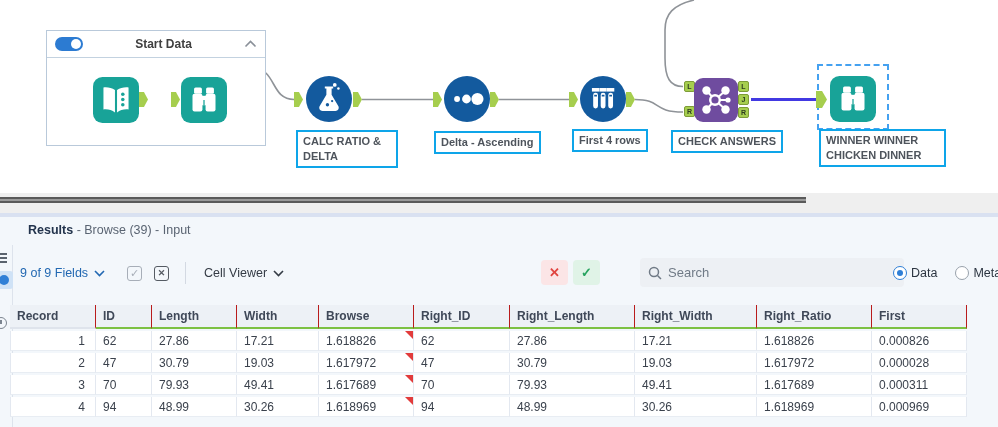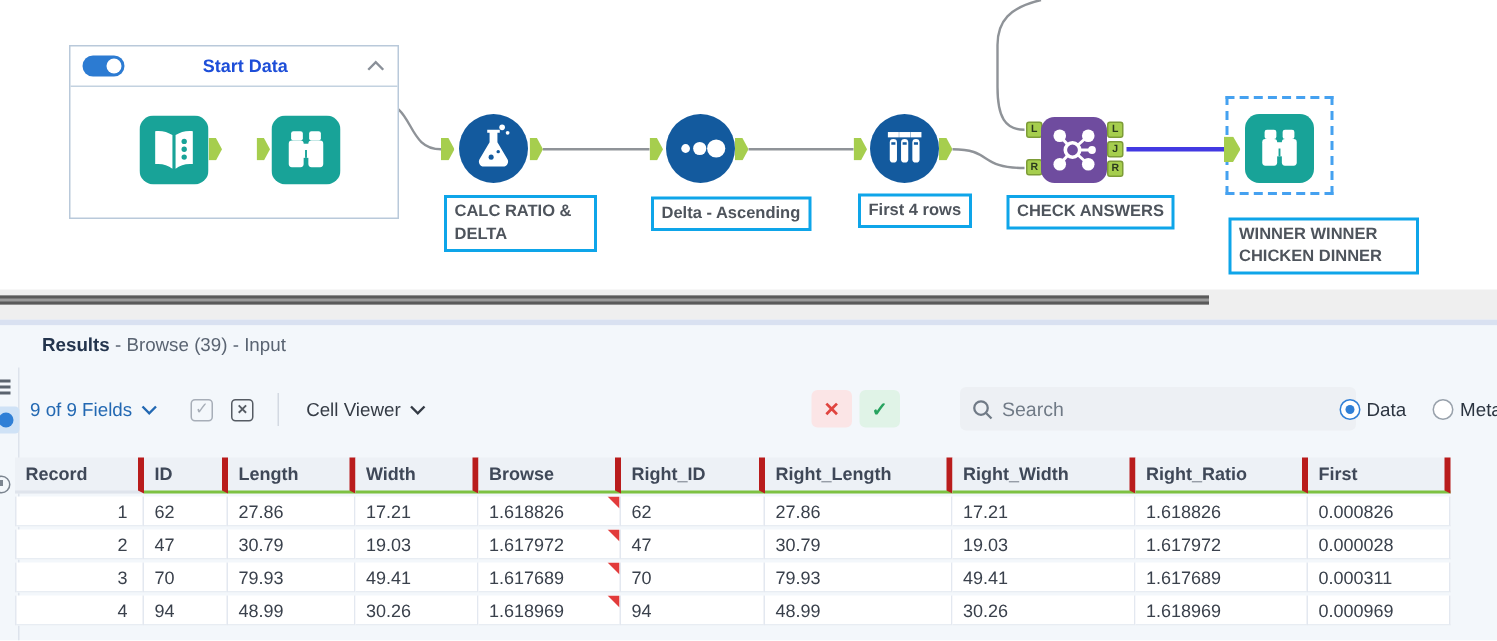--- a/index.html
+++ b/index.html
@@ -8,21 +8,21 @@
   body { position:relative; }
 
   
   #canvas { position:absolute; left:0; top:0; width:998px; height:193px; background:#fff; }
   #wires { position:absolute; left:0; top:0; width:998px; height:193px; pointer-events:none; }
 
   .container-box { position:absolute; left:46px; top:30px; width:220px; height:116px;
                    border:1px solid #b9c9da; background:#fff; }
   .container-header { height:27px; border-bottom:1px solid #c3d2e0; display:flex;
                       align-items:center; padding:0 8px; }
-  .container-title { flex:1; text-align:center; font-size:12px; font-weight:bold; color:#1d4ed8; }
+  .container-title { flex:1; text-align:center; font-size:12px; font-weight:bold; color:#404040; }
   .toggle { width:28px; height:14px; border-radius:8px; background:#2c7bd2; position:relative; }
   .toggle .knob { position:absolute; right:2px; top:2px; width:10px; height:10px;
                   border-radius:50%; background:#fff; }
   .chevron-up svg { display:block; }
 
   .tool { position:absolute; width:46px; height:46px; }
   .tool svg { display:block; }
 
   .anchor { position:absolute; width:9px; height:15px; background:#A6CE4E;
             clip-path:polygon(0 0,55% 0,100% 50%,55% 100%,0 100%); }
@@ -88,21 +88,21 @@
            align-items:center; justify-content:center; }
   .radio.on { border:1.6px solid #2f7fd6; }
   .radio.on .rdot { width:6px; height:6px; border-radius:50%; background:#2f7fd6; }
   .radio.off { border:1.6px solid #98a1ab; }
   .radio-label { font-size:12.5px; color:#2b3440; margin-right:14px; }
 
   
   .table-wrap { position:absolute; left:10px; top:86px; width:957px; }
   table { border-collapse:separate; border-spacing:0 2px; table-layout:fixed; width:957px; }
   th { background:#edf1f6; color:#3f4858; font-size:12px; font-weight:bold; text-align:left;
-       height:24px; padding:0 0 0 7px; border-right:4px solid #b91c1c;
+       height:24px; padding:0 0 0 7px; border-right:1px solid #b91c1c;
        border-bottom:2px solid #7DC142; cursor:pointer; }
   th.first { border-bottom:2px solid #dfe4ec; }
   td { background:#fff; color:#3a414c; font-size:12px; height:20px; padding:0 0 0 7px;
        border-right:1px solid #e3e8f0; border-bottom:1px solid #e8edf3; position:relative;
        white-space:nowrap; overflow:hidden; }
   td.first { text-align:right; padding:0 10px 0 0; border-left:1px solid #e3e8f0; }
   .cell-marker { position:absolute; top:0; right:0; width:0; height:0;
                  border-top:8px solid #e23b3b; border-left:8px solid transparent; }
 </style>
 </head>
@@ -238,21 +238,21 @@
     <svg viewBox="0 0 44 44" width="46" height="46">
       <rect width="44" height="44" rx="9" fill="#18A398"></rect>
       <rect x="12.5" y="10" width="7.5" height="6" rx="1.5" fill="#fff"></rect>
       <rect x="24" y="10" width="7.5" height="6" rx="1.5" fill="#fff"></rect>
       <rect x="11" y="16" width="9.5" height="17" rx="2" fill="#fff"></rect>
       <rect x="23.5" y="16" width="9.5" height="17" rx="2" fill="#fff"></rect>
       <rect x="19" y="18" width="6" height="9" fill="#fff"></rect>
       <rect x="21.4" y="22" width="1.2" height="5" fill="#18A398"></rect>
     </svg>
   </div>
-  <div class="annotation" style="left:819px; top:145px; width:127px;">WINNER WINNER CHICKEN DINNER</div>
+  <div class="annotation" style="left:819px; top:129px; width:127px;">WINNER WINNER CHICKEN DINNER</div>
 </div>
 
 <div class="gray-band"></div>
 <div class="splitter-bar"></div>
 <div class="blue-band"></div>
 
 <div id="results">
 
   <div class="results-title"><b>Results</b><span> - Browse (39) - Input</span></div>
 

